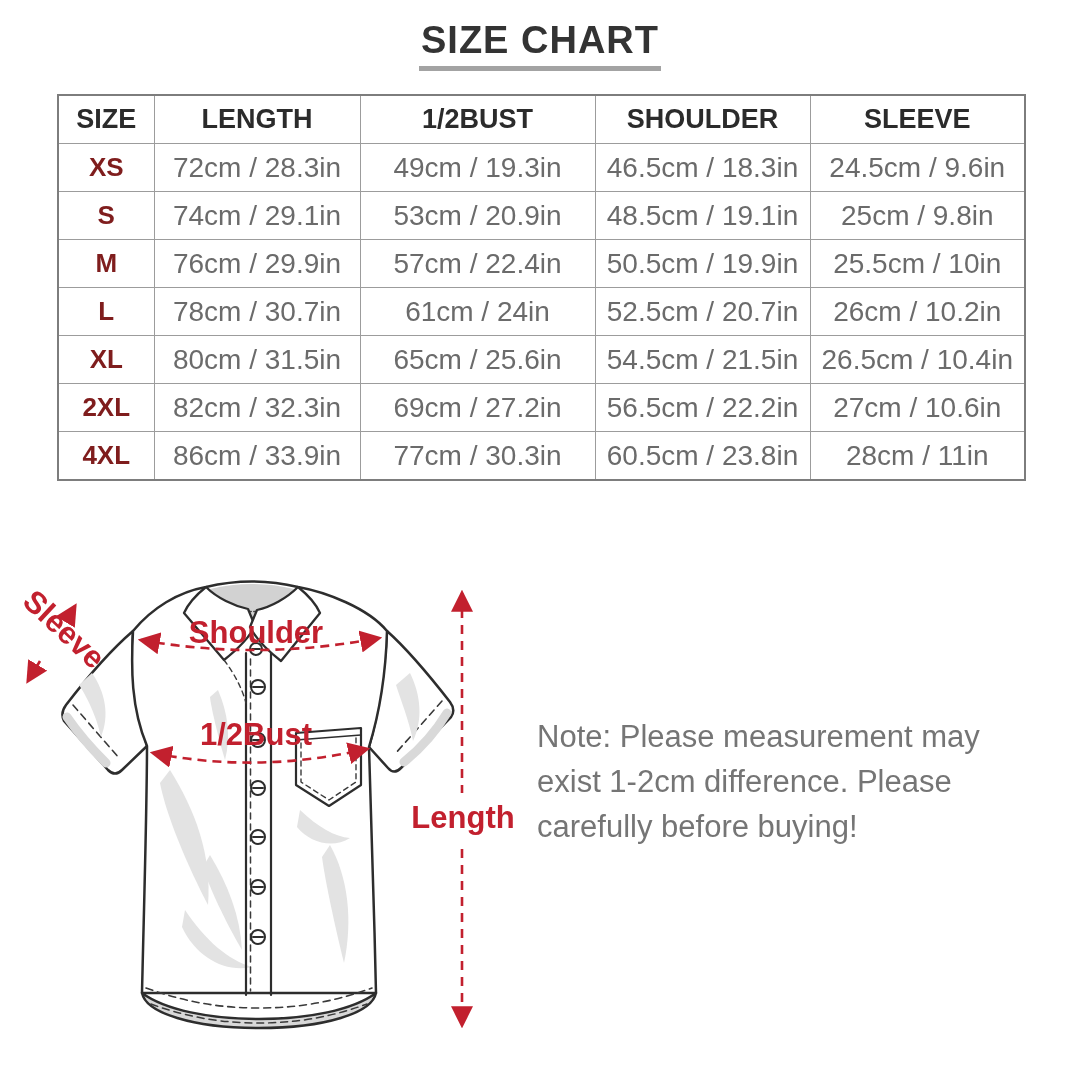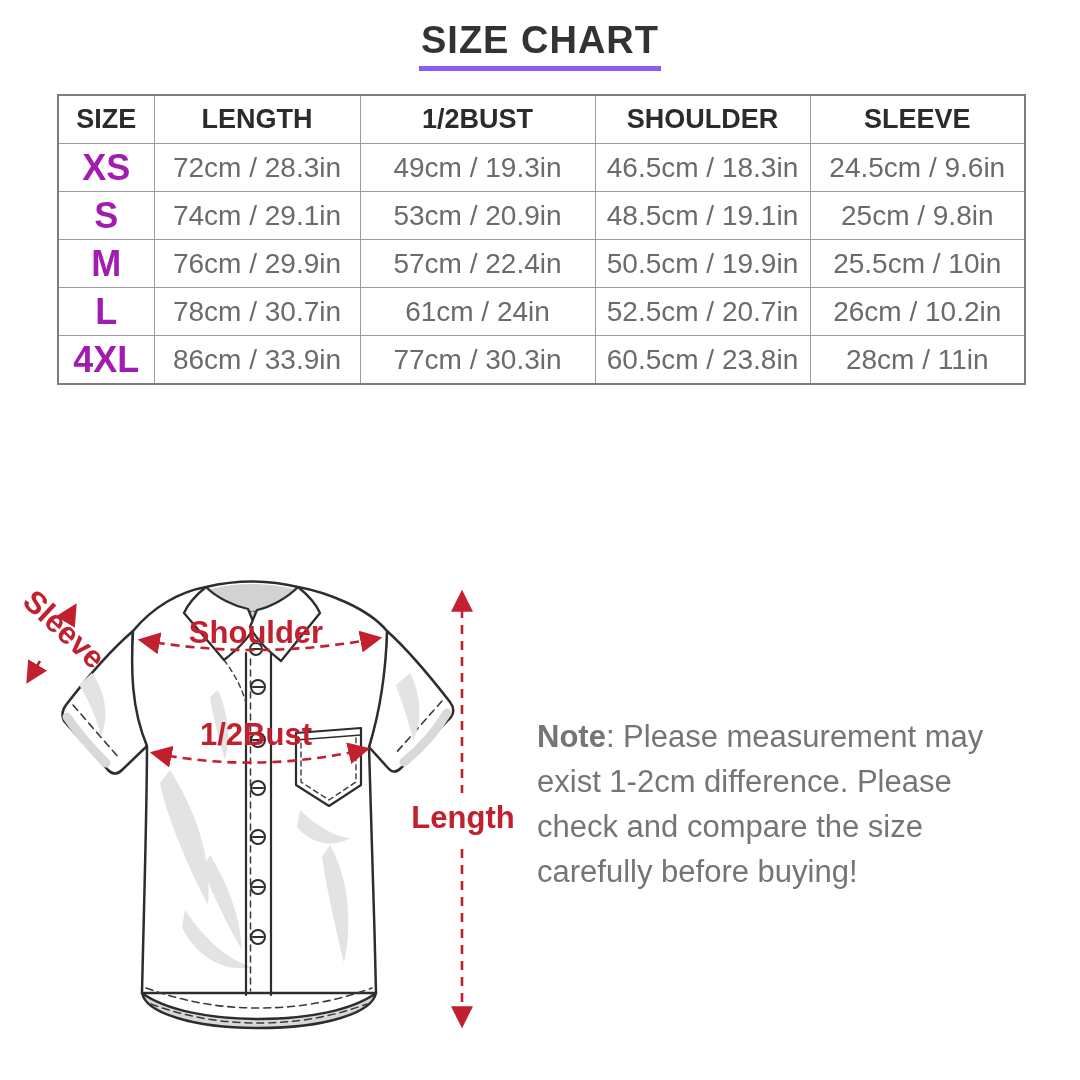--- a/index.html
+++ b/index.html
@@ -4,43 +4,43 @@
 <style>
   html,body{margin:0;padding:0;background:#ffffff;}
   .page{
     position:relative;width:1080px;height:1080px;background:#ffffff;overflow:hidden;
     font-family:"Liberation Sans","DejaVu Sans",sans-serif;
   }
   
   .title-wrap{position:absolute;top:20px;left:0;width:1080px;text-align:center;}
   .title{
     display:inline-block;font-size:38px;font-weight:bold;color:#333333;
-    letter-spacing:1px;border-bottom:5px solid #8b5cf6;padding:0 2px 4px 2px;line-height:1.1;
+    letter-spacing:1px;border-bottom:5px solid #a3a3a3;padding:0 2px 4px 2px;line-height:1.1;
   }
   
   table.size-table{
     position:absolute;left:57px;top:94px;width:967px;border-collapse:collapse;table-layout:fixed;
     border:2px solid #7d7d7d;
   }
   table.size-table th, table.size-table td{
     border:1px solid #9c9c9c;height:47px;text-align:center;vertical-align:middle;padding:0;
     white-space:nowrap;overflow:hidden;
   }
   table.size-table th{font-size:27px;font-weight:bold;color:#2b2b2b;letter-spacing:0px;}
   table.size-table td{font-size:28px;color:#6b6b6b;}
-  table.size-table td.size-col{font-weight:bold;color:#a21caf;font-size:36px;}
+  table.size-table td.size-col{font-weight:bold;color:#7f1d1d;font-size:26px;}
   
   .shirt-svg{position:absolute;left:0;top:555px;width:540px;height:525px;}
   .red-label{fill:var(--accent,#c2202e);font-weight:bold;}
   
   .note{
     position:absolute;left:537px;top:714px;width:480px;
     font-size:31px;line-height:45px;color:var(--note-color,#757575);
   }
-  .note-bold{font-weight:bold;}
+  .note-bold{font-weight:normal;}
 </style>
 </head>
 <body>
 
 <div class="page">
 
   <div class="title-wrap">
     <span class="title">SIZE CHART</span>
   </div>
 
@@ -84,20 +84,34 @@
           <td>25.5cm / 10in</td>
         </tr>
         <tr>
           <td class="size-col">L</td>
           <td>78cm / 30.7in</td>
           <td>61cm / 24in</td>
           <td>52.5cm / 20.7in</td>
           <td>26cm / 10.2in</td>
         </tr>
         <tr>
+          <td class="size-col">XL</td>
+          <td>80cm / 31.5in</td>
+          <td>65cm / 25.6in</td>
+          <td>54.5cm / 21.5in</td>
+          <td>26.5cm / 10.4in</td>
+        </tr>
+        <tr>
+          <td class="size-col">2XL</td>
+          <td>82cm / 32.3in</td>
+          <td>69cm / 27.2in</td>
+          <td>56.5cm / 22.2in</td>
+          <td>27cm / 10.6in</td>
+        </tr>
+        <tr>
           <td class="size-col">4XL</td>
           <td>86cm / 33.9in</td>
           <td>77cm / 30.3in</td>
           <td>60.5cm / 23.8in</td>
           <td>28cm / 11in</td>
         </tr>
       </tbody>
   </table>
 
   <svg class="shirt-svg" viewBox="0 0 540 525">
@@ -187,17 +201,16 @@
 
       <path d="M462,38 L462,238" fill="none" stroke="var(--accent,#c2202e)" stroke-width="2.6" stroke-dasharray="9,7" marker-start="url(#arr)"></path>
       <path d="M462,294 L462,470" fill="none" stroke="var(--accent,#c2202e)" stroke-width="2.6" stroke-dasharray="9,7" marker-end="url(#arr)"></path>
       <text x="463" y="273" text-anchor="middle" class="red-label" font-size="31">Length</text>
     </g>
   </svg>
 
   <div class="note">
     <div class="note-line"><span class="note-bold">Note</span><span>: Please measurement may</span></div>
     <div class="note-line">exist 1-2cm difference. Please</div>
-    <div class="note-line">check and compare the size</div>
     <div class="note-line">carefully before buying!</div>
   </div>
 
 </div>
 
 </body></html>

